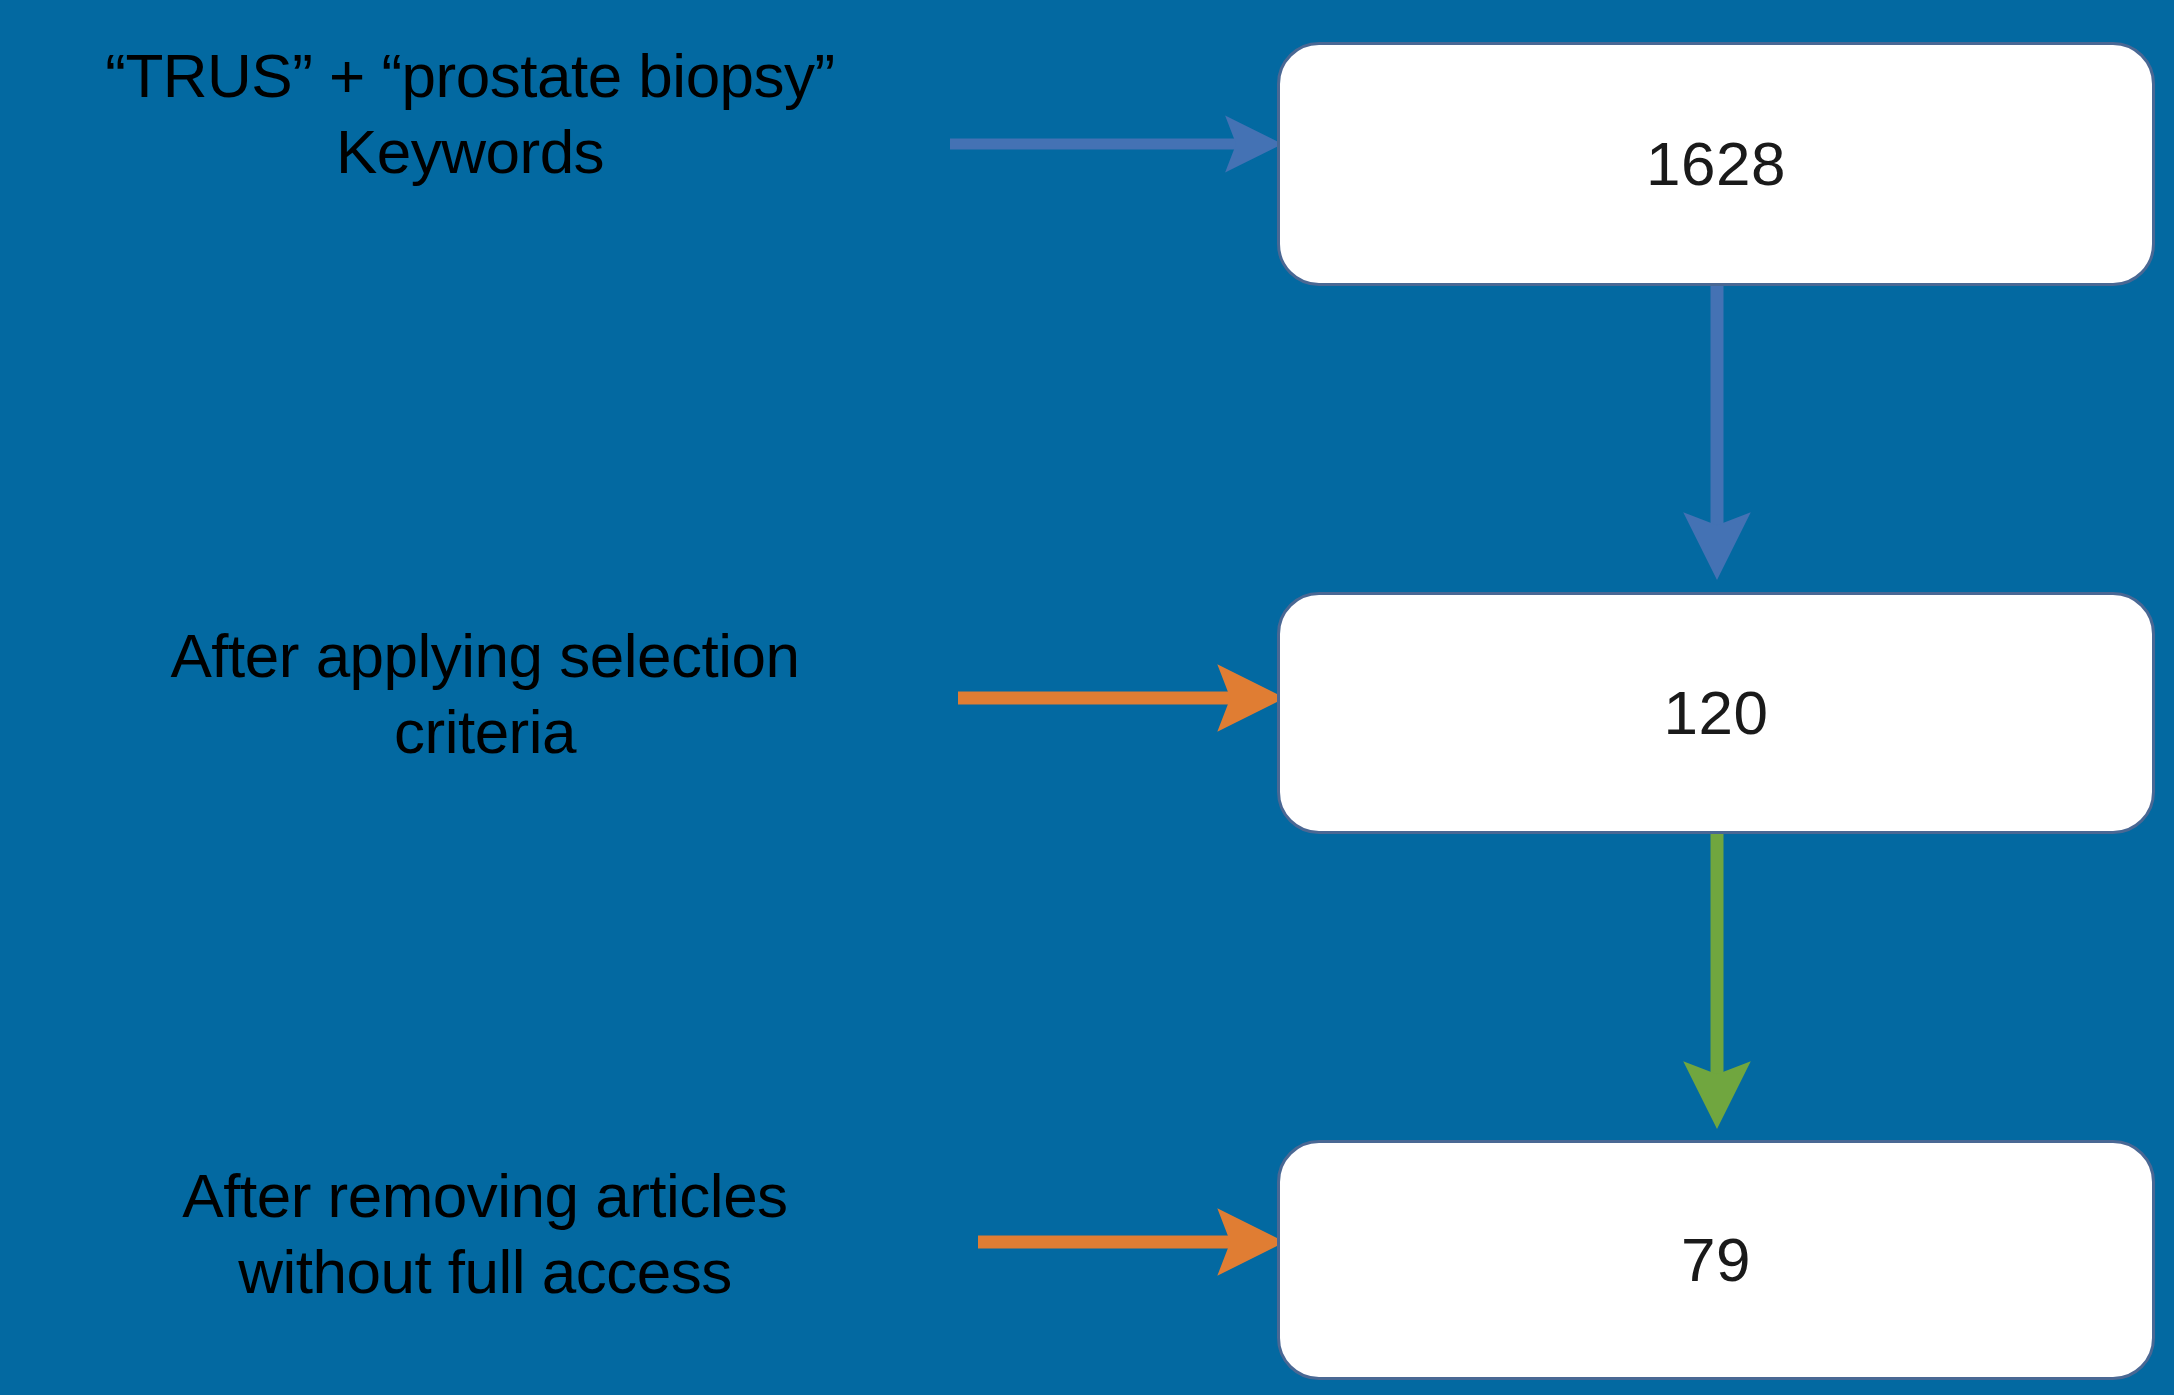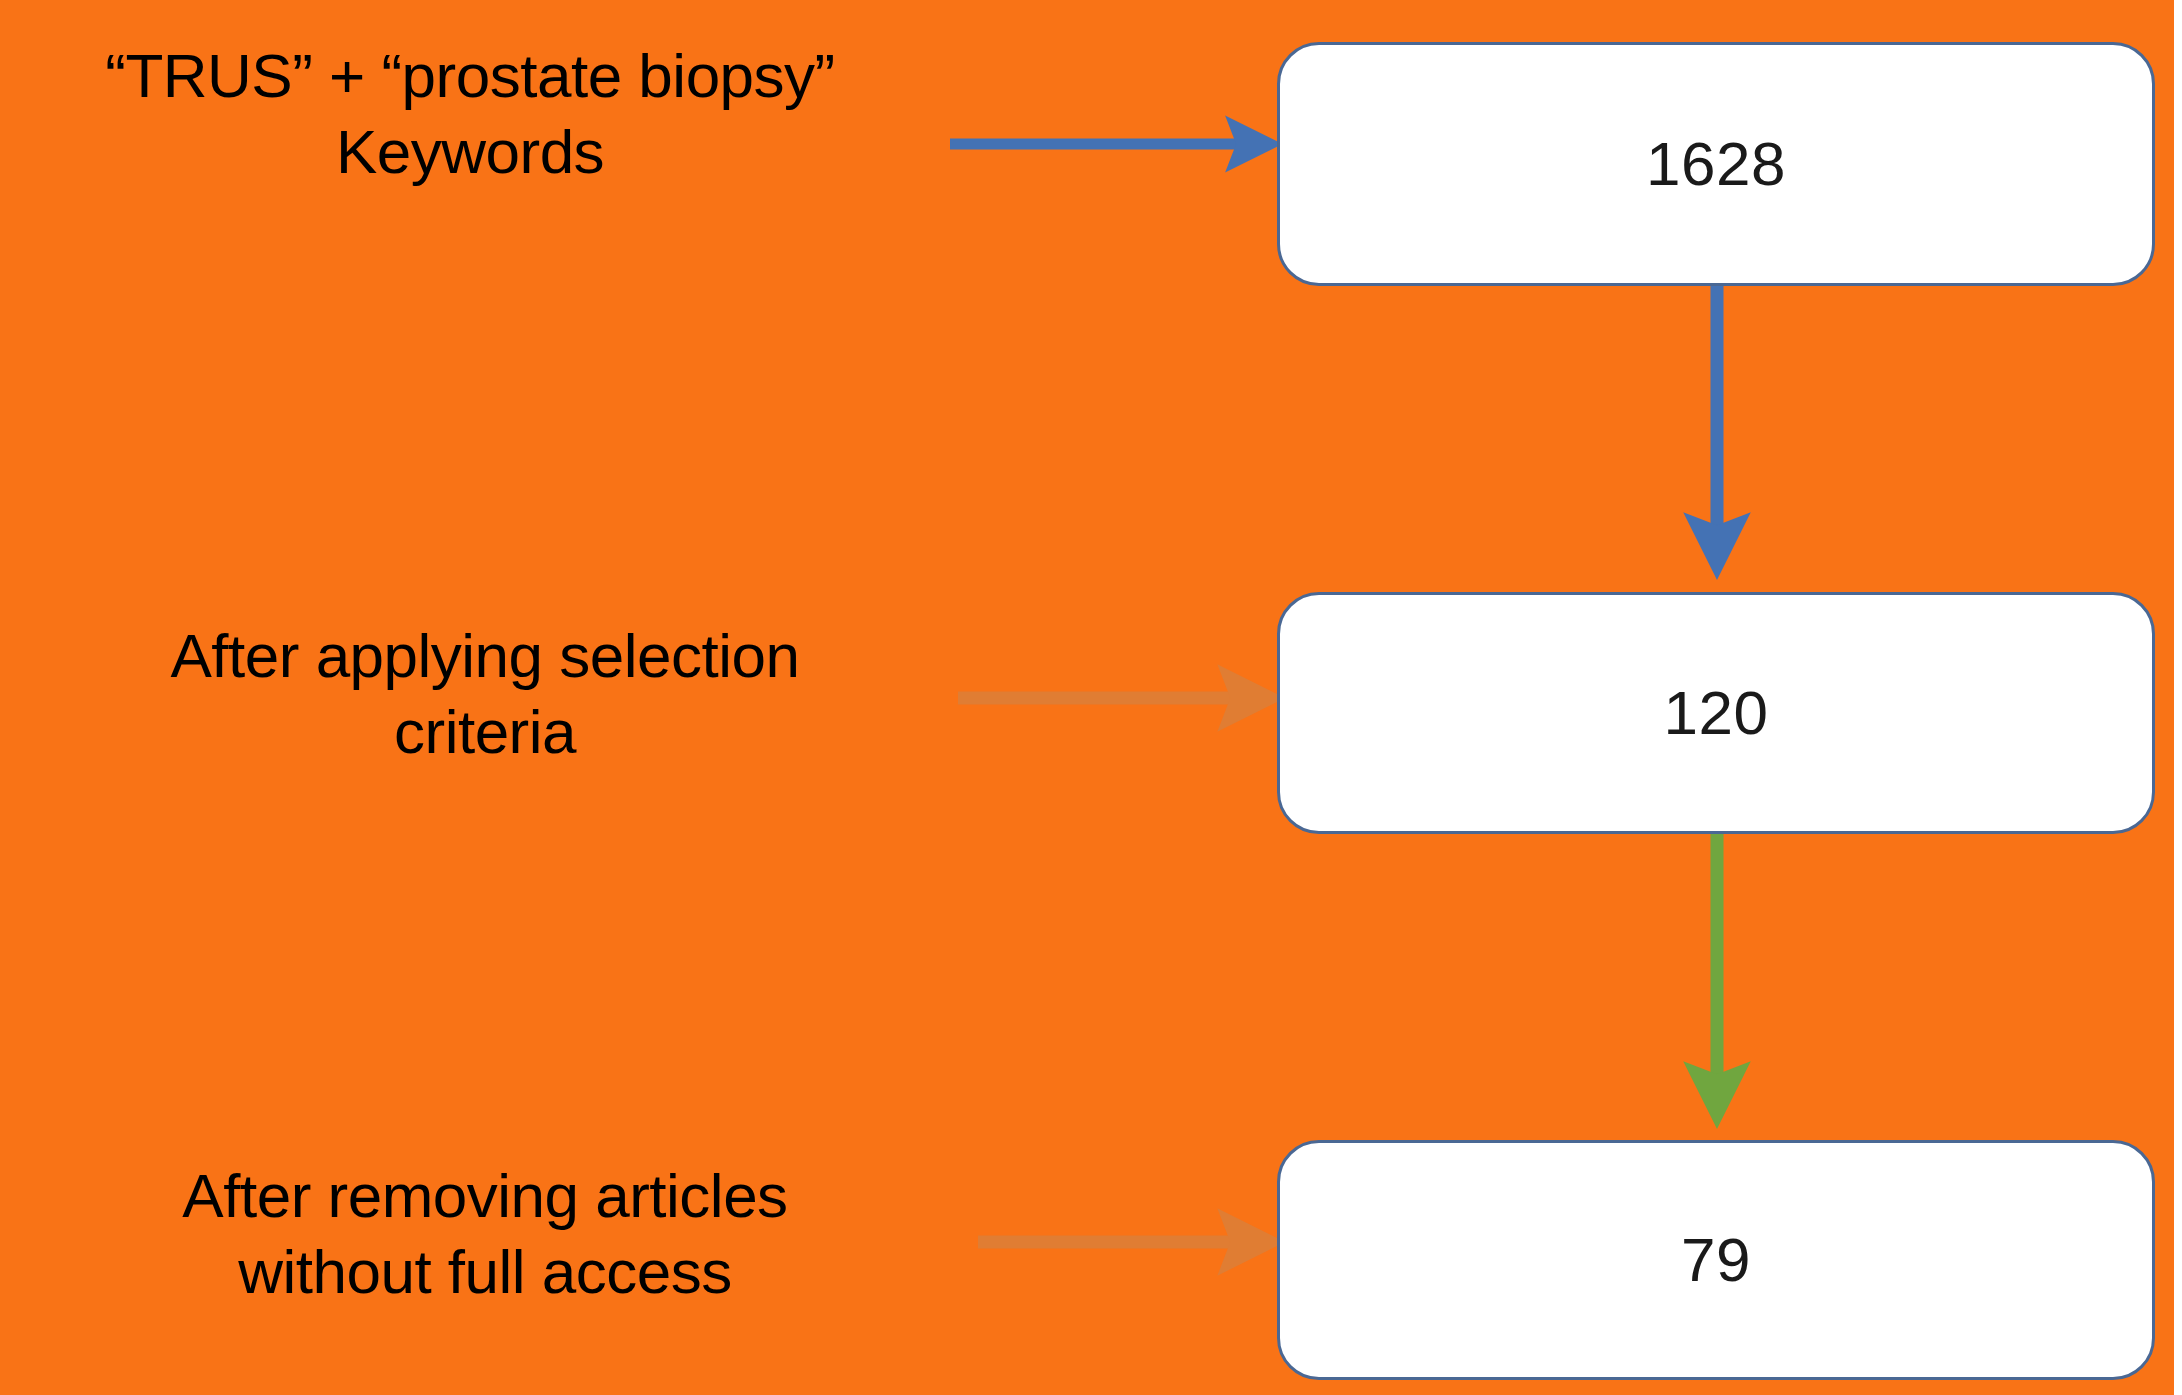--- a/index.html
+++ b/index.html
@@ -9,21 +9,21 @@
     background: #ffffff;
   }
   body {
     font-family: "Liberation Sans", sans-serif;
     -webkit-font-smoothing: antialiased;
   }
   #canvas {
     position: relative;
     width: 2174px;
     height: 1395px;
-    background: #f97316;
+    background: #0369a1;
     overflow: hidden;
   }
   #flow-svg {
     position: absolute;
     left: 0;
     top: 0;
     width: 2182px;
     height: 1395px;
   }
   .stage-label {

